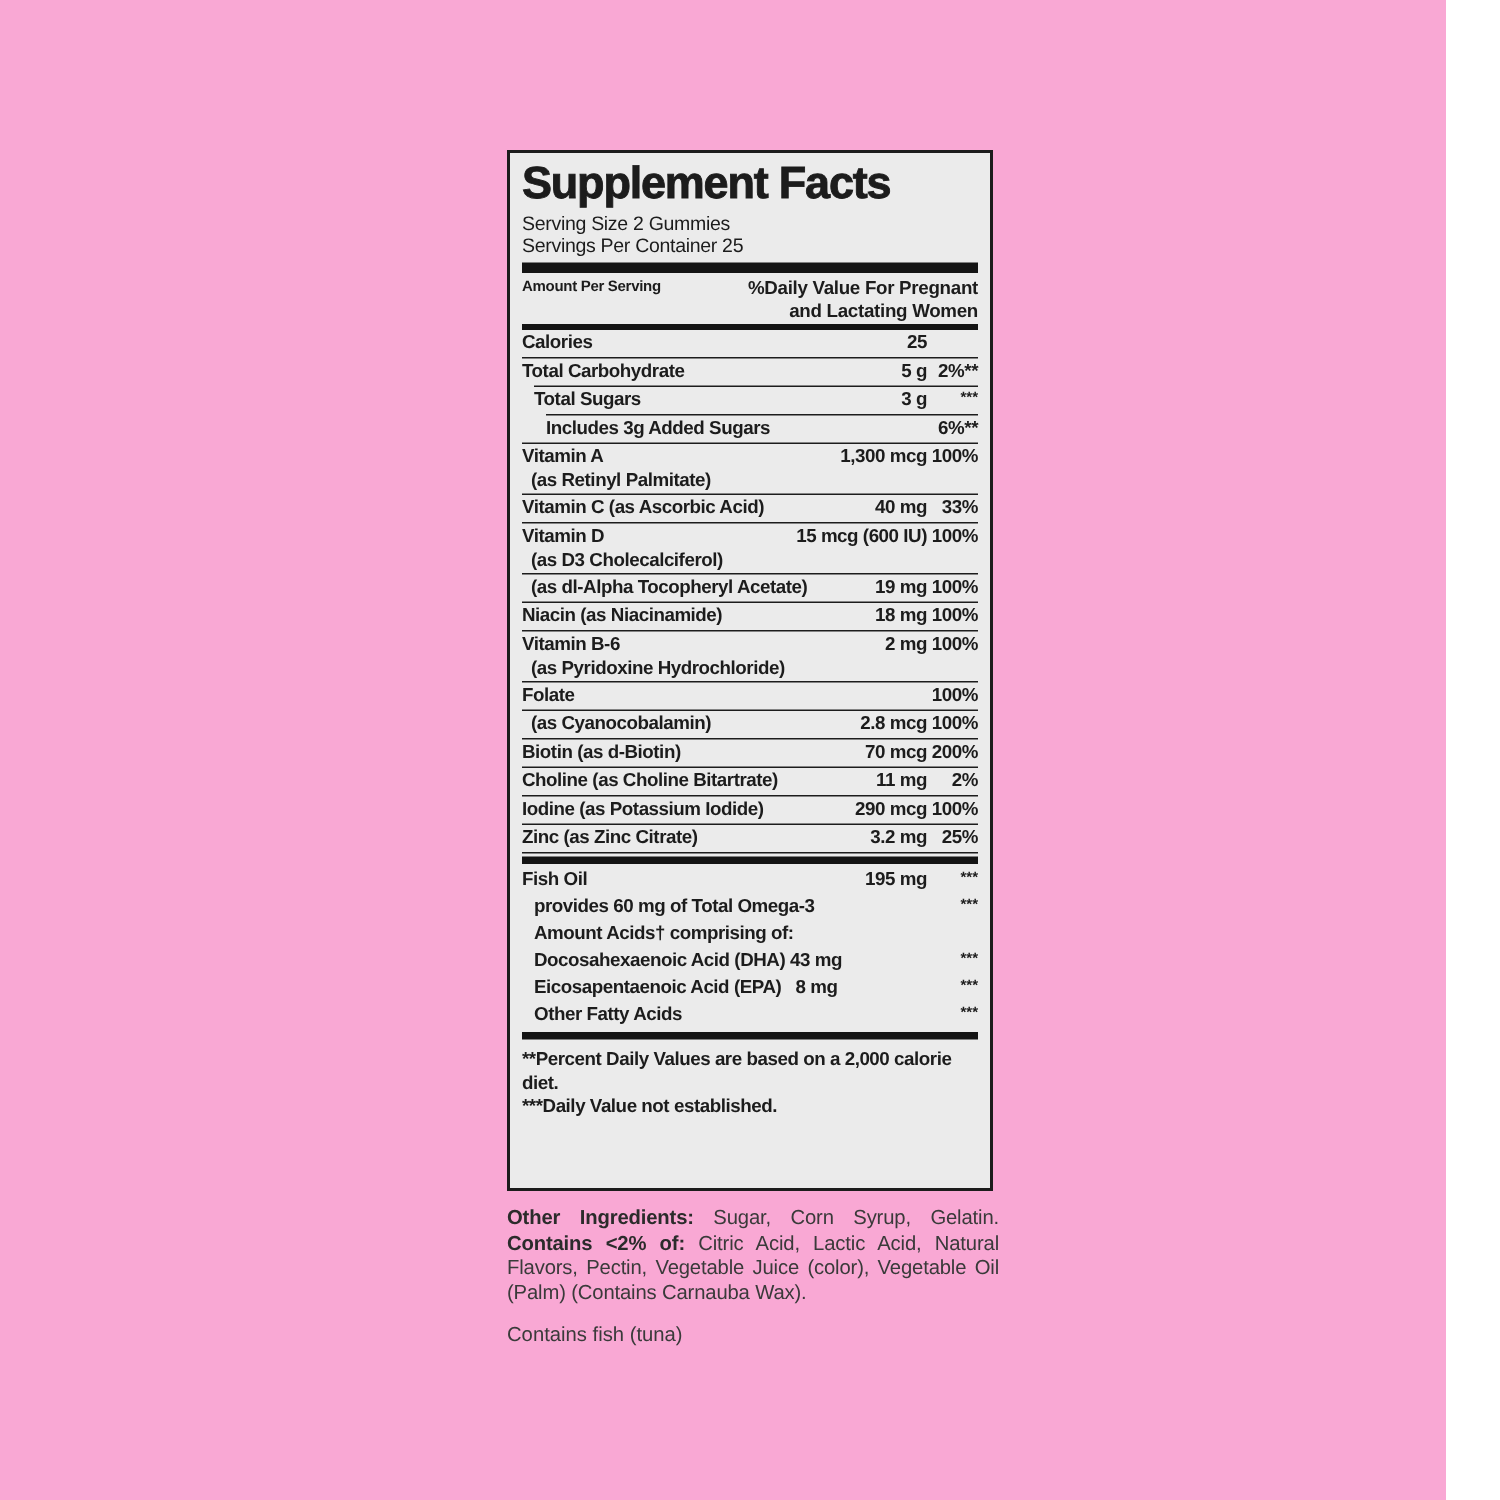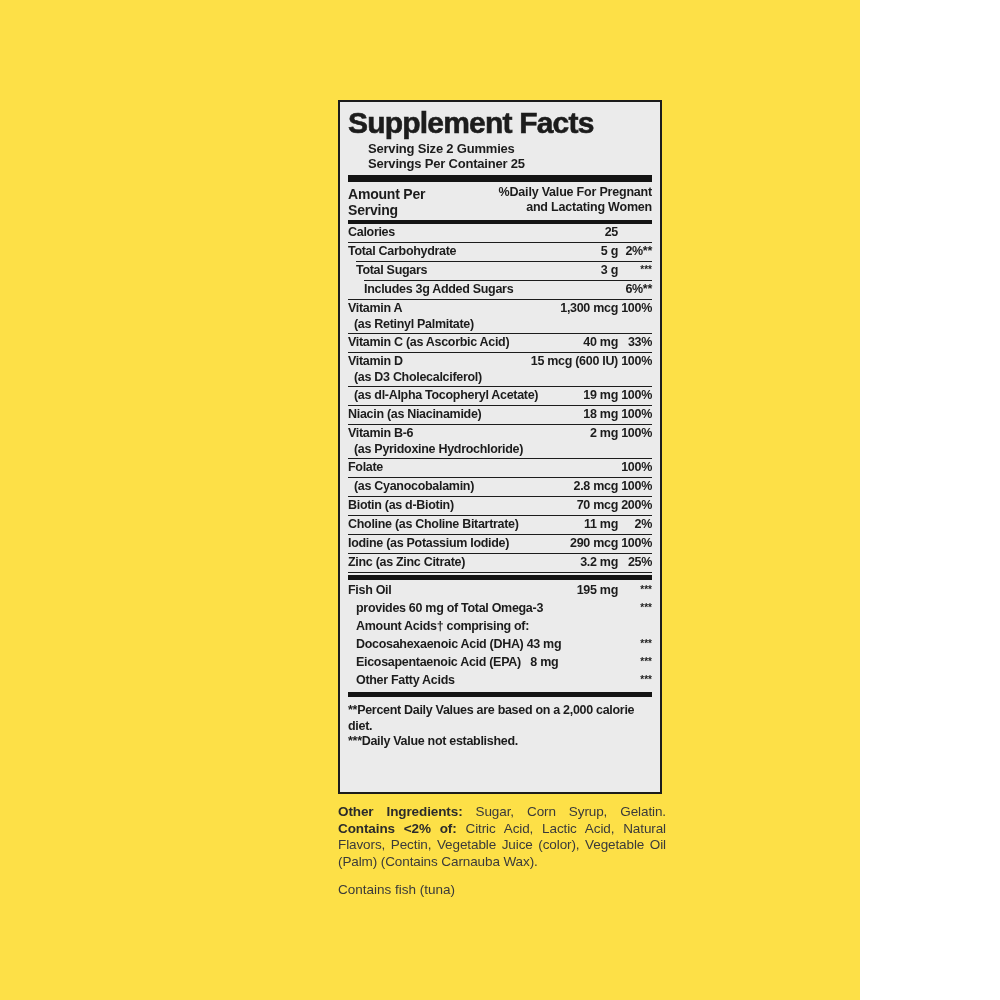--- a/index.html
+++ b/index.html
@@ -1,28 +1,28 @@
 <!DOCTYPE html>
 <html><head>
 <meta charset="utf-8">
 <style>
   html,body{margin:0;padding:0;}
-  .canvas{position:relative;width:860px;height:1000px;background:#fde047;overflow:hidden;
+  .canvas{position:relative;width:964px;height:1000px;background:#f9a8d4;overflow:hidden;
     font-family:"Liberation Sans",sans-serif;color:#1c1c1c;}
   .panel{position:absolute;left:338px;top:100px;width:324px;height:694px;box-sizing:border-box;
     border:2px solid #1c1c1c;padding:5px 8px 6px;background:#ebebeb;}
   .title{font-size:30px;line-height:32px;font-weight:700;letter-spacing:-0.8px;
     -webkit-text-stroke:0.6px #1c1c1c;margin:0 0 2px 0;white-space:nowrap;}
-  .serving{font-size:13px;line-height:15px;font-weight:700;letter-spacing:-0.2px;margin-left:20px;}
+  .serving{font-size:13px;line-height:15px;font-weight:400;letter-spacing:-0.2px;}
   .bar{background:#141414;margin:0;}
   .bar1{height:7px;margin-top:4px;}
   .bar2{height:4px;}
   .hr{height:1px;background:#1c1c1c;}
   .hdr{display:flex;justify-content:space-between;align-items:flex-start;padding:3px 0 2px;}
-  .hdr-left{font-size:14px;font-weight:700;letter-spacing:-0.2px;padding-top:1px;}
+  .hdr-left{font-size:10px;font-weight:700;letter-spacing:-0.2px;padding-top:1px;}
   .hdr-right{font-size:12.5px;line-height:14.5px;font-weight:700;letter-spacing:-0.2px;
     width:178px;text-align:right;}
   .row{position:relative;padding:1px 0;min-height:16px;}
   .nm{font-size:12.5px;line-height:15.5px;font-weight:700;letter-spacing:-0.3px;white-space:pre-wrap;
     display:block;}
   .sub{font-size:12.5px;line-height:15.5px;font-weight:700;letter-spacing:-0.3px;display:block;}
   .amt{position:absolute;left:118px;width:152px;top:1px;text-align:right;font-size:12.5px;
     line-height:15.5px;font-weight:700;letter-spacing:-0.3px;}
   .amt2{display:block;}
   .dv{position:absolute;right:0;top:1px;font-size:12.5px;line-height:15.5px;font-weight:700;

